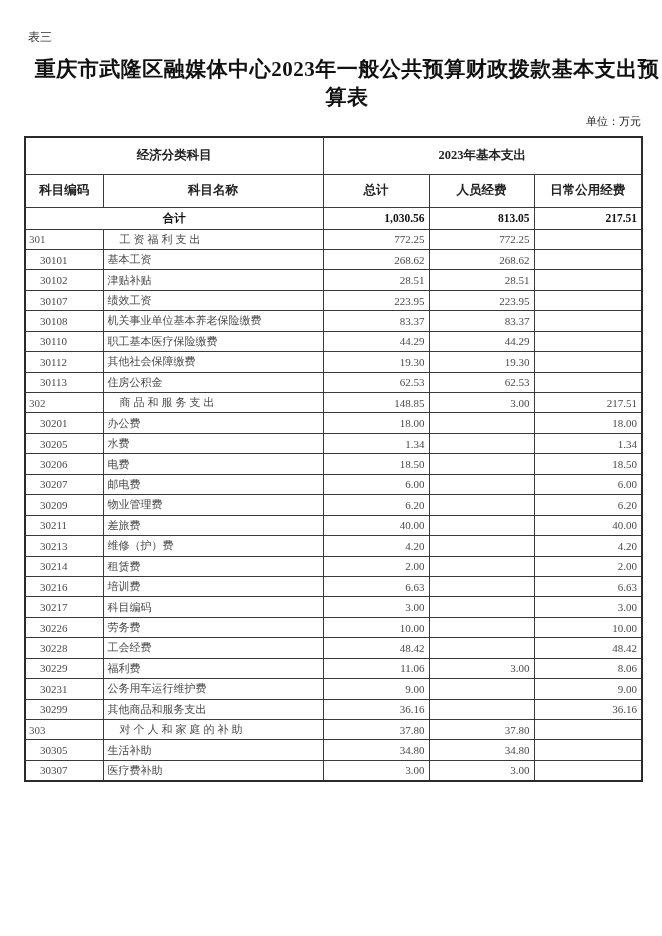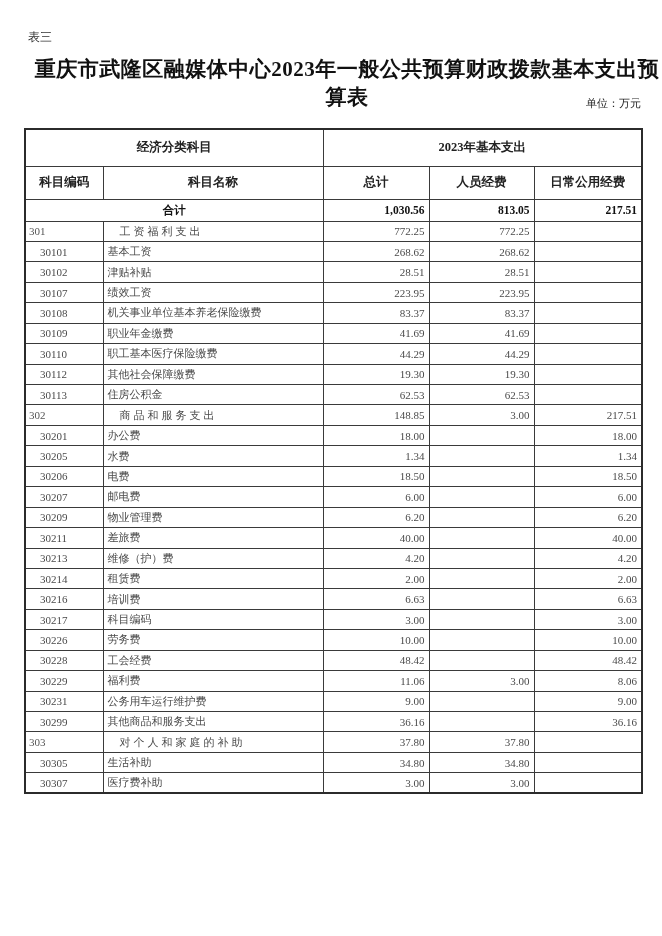--- a/index.html
+++ b/index.html
@@ -12,25 +12,25 @@
   .table-label {
     position: absolute; left: 28px; top: 29px;
     font-size: 12px; color: #333;
   }
   .doc-title {
     position: absolute; left: 0; top: 55px; width: 662px;
     text-align: center; font-size: 21px; font-weight: bold;
     letter-spacing: 0.5px; color: #111; padding-left: 32px;
   }
   .unit-note {
-    position: absolute; right: 21px; top: 96px;
+    position: absolute; right: 21px; top: 114px;
     font-size: 11px; color: #222;
   }
   table.budget {
-    position: absolute; left: 24px; top: 128px;
+    position: absolute; left: 24px; top: 136px;
     width: 617px; border-collapse: collapse; table-layout: fixed;
     border: 2px solid #2b2b2b;
   }
   table.budget th, table.budget td {
     border: 1px solid #3a3a3a;
     overflow: hidden; white-space: nowrap;
   }
   thead th {
     font-weight: bold; text-align: center; font-size: 12.5px; color: #222;
     background: #fff;
@@ -114,27 +114,20 @@
         <td class="num"></td>
       </tr>
       <tr class="row item">
         <td class="col-code">30108</td>
         <td class="col-name">机关事业单位基本养老保险缴费</td>
         <td class="num">83.37</td>
         <td class="num">83.37</td>
         <td class="num"></td>
       </tr>
       <tr class="row item">
-        <td class="col-code">30109</td>
-        <td class="col-name">职业年金缴费</td>
-        <td class="num">41.69</td>
-        <td class="num">41.69</td>
-        <td class="num"></td>
-      </tr>
-      <tr class="row item">
         <td class="col-code">30110</td>
         <td class="col-name">职工基本医疗保险缴费</td>
         <td class="num">44.29</td>
         <td class="num">44.29</td>
         <td class="num"></td>
       </tr>
       <tr class="row item">
         <td class="col-code">30112</td>
         <td class="col-name">其他社会保障缴费</td>
         <td class="num">19.30</td>

